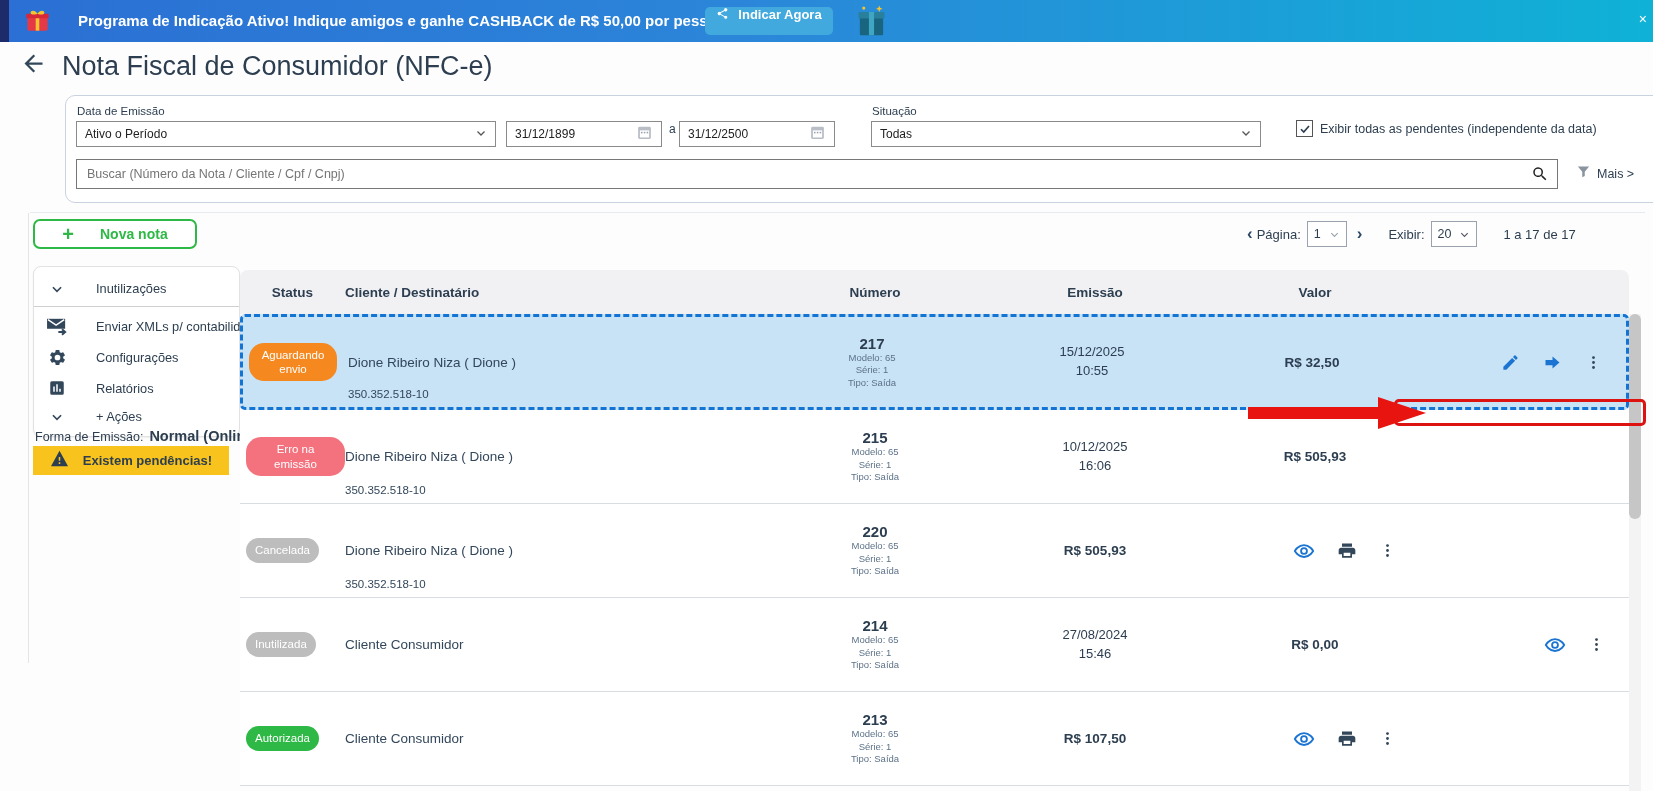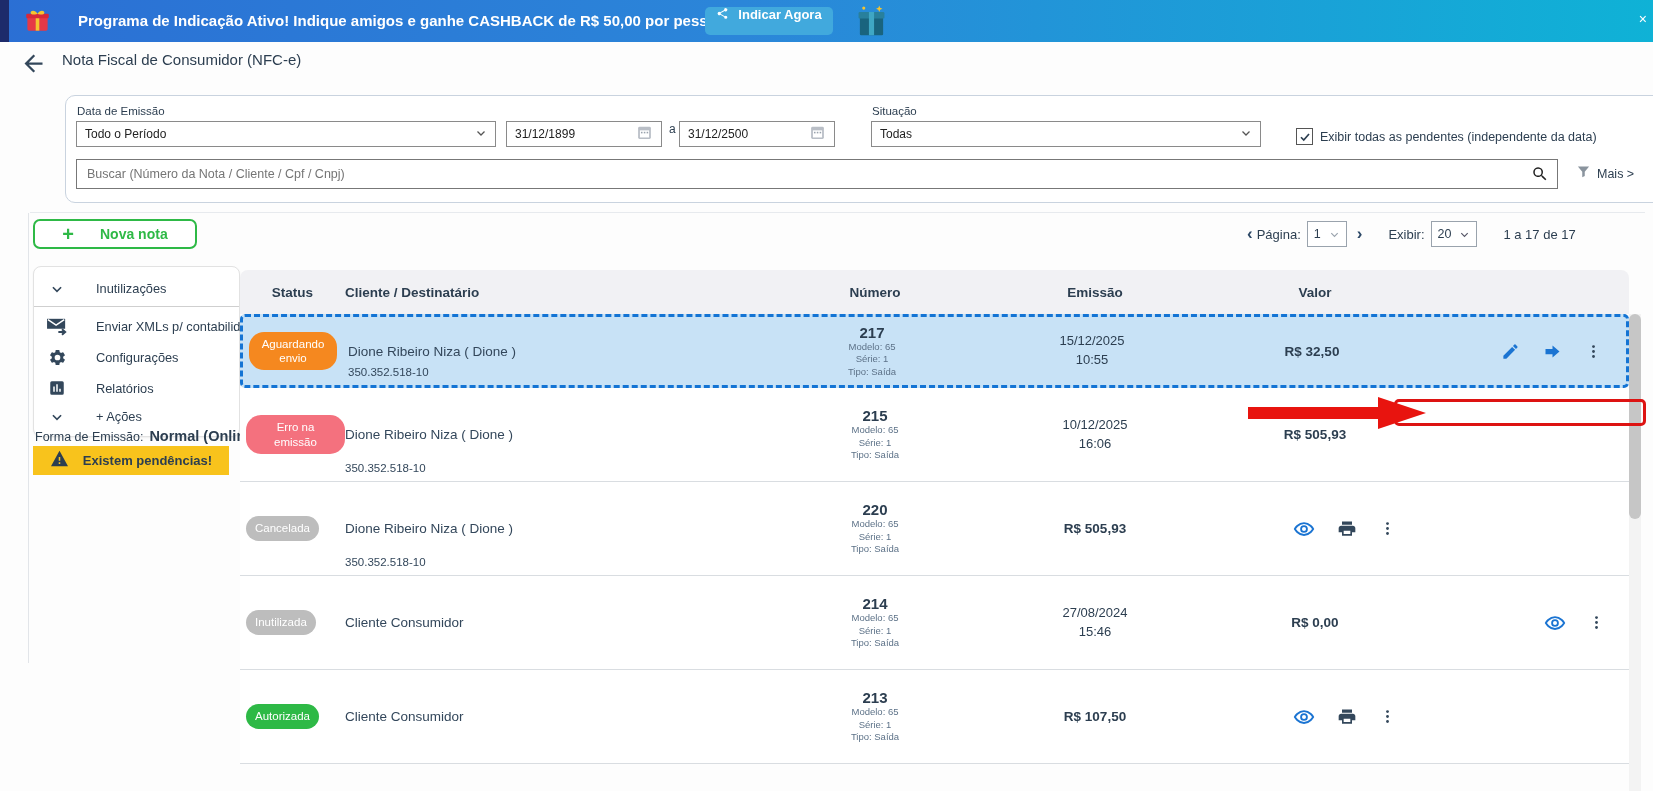--- a/index.html
+++ b/index.html
@@ -12,33 +12,33 @@
   .banner-strip{position:absolute;left:0;top:0;width:9px;height:42px;background:#1d2b6b;}
   .banner-gift{position:absolute;left:24px;top:7px;}
   .banner-msg{position:absolute;left:78px;top:0;line-height:42px;color:#fff;font-weight:bold;font-size:15px;white-space:nowrap;}
   .banner-cta{position:absolute;left:705px;top:7px;width:128px;height:28px;background:#41a9dd;border-radius:5px;
     display:flex;align-items:flex-start;justify-content:center;gap:9px;color:#fff;font-size:13px;font-weight:bold;cursor:pointer;}
   .banner-gift2{position:absolute;left:856px;top:4px;}
   .banner-close{position:absolute;right:6px;top:12px;color:#fff;font-size:14px;line-height:14px;cursor:pointer;}
 
   
   .back-arrow{position:absolute;left:20px;top:50px;cursor:pointer;}
-  .page-title{position:absolute;left:62px;top:51px;font-size:15px;color:#2c3e50;}
+  .page-title{position:absolute;left:62px;top:51px;font-size:27px;color:#2c3e50;}
 
   
   .filter-card{position:absolute;left:65px;top:95px;right:-10px;height:106px;background:#fff;
     border:1px solid #c9d3df;border-radius:10px;}
   .flabel{position:absolute;font-size:11.5px;color:#2c3e50;}
   .ctrl{position:absolute;height:26px;border:1px solid #8a8a8a;background:#fff;box-sizing:border-box;
     font-size:12px;color:#222;display:flex;align-items:center;padding:0 8px;}
   .selectbox{justify-content:space-between;cursor:pointer;}
   .chev{display:inline-block;}
   .datebox{justify-content:space-between;}
   .range-sep{position:absolute;top:26px;font-size:12px;color:#2c3e50;}
-  .checkline{position:absolute;left:1230px;top:32px;display:flex;align-items:center;gap:7px;}
+  .checkline{position:absolute;left:1230px;top:24px;display:flex;align-items:center;gap:7px;}
   .checkbox{width:15px;height:15px;border:1px solid #555;background:#fff;display:flex;align-items:center;justify-content:center;cursor:pointer;}
   .checkline span.lbl{font-size:12.5px;color:#2c3e50;}
   .searchbox{position:absolute;left:10px;top:63px;width:1482px;height:30px;border:1px solid #777;box-sizing:border-box;
     display:flex;align-items:center;background:#fff;}
   .searchbox input{flex:1;border:none;outline:none;font-size:12.5px;color:#555;padding:0 10px;
     font-family:"Liberation Sans","DejaVu Sans",sans-serif;background:transparent;}
   .search-ic{padding-right:8px;cursor:pointer;display:flex;}
   .more-filters{position:absolute;left:1510px;top:68px;display:flex;align-items:center;gap:6px;cursor:pointer;}
   .more-filters .txt{font-size:12.5px;color:#2c3e50;}
 
@@ -68,21 +68,21 @@
   .warn-btn{position:absolute;left:33px;top:446px;width:196px;height:29px;background:#f8c31c;border-radius:0;
     display:flex;align-items:center;justify-content:center;gap:14px;cursor:pointer;}
   .warn-btn .txt{font-size:13px;font-weight:bold;color:#2c3e50;}
 
   
   .table{position:absolute;left:240px;top:270px;width:1389px;height:521px;overflow:hidden;}
   .t-grid{display:grid;grid-template-columns:105px 1fr 210px 230px 210px 209px;align-items:center;}
   .t-head{height:44px;background:#f1f1f4;border-radius:8px 8px 0 0;font-weight:bold;font-size:13.5px;color:#2c3e50;}
   .t-head .h-status,.t-head .h-number,.t-head .h-emission,.t-head .h-value{text-align:center;}
   .row{height:94px;border-bottom:1px solid #d9dde1;position:relative;background:#fff;box-sizing:border-box;}
-  .row.selected{height:74px;background:#c8e2f6;border:3px dashed #1474d4;border-radius:5px;}
+  .row.selected{height:96px;background:#c8e2f6;border:3px dashed #1474d4;border-radius:5px;}
   .badge{display:inline-block;margin-left:6px;padding:5px 9px;border-radius:15px;color:#fff;font-size:11.5px;
     text-align:center;line-height:1.25;}
   .cell-status{text-align:left;}
   .cell-client{position:relative;height:100%;display:flex;align-items:center;font-size:13.5px;color:#33475b;}
   .cell-client .doc{position:absolute;left:0;bottom:7px;font-size:11.5px;color:#33475b;}
   .cell-number{text-align:center;color:#2c3e50;}
   .cell-number .num{font-size:15px;font-weight:bold;}
   .cell-number .meta{font-size:9.5px;color:#5d7288;line-height:1.3;}
   .cell-emission{text-align:center;font-size:13px;color:#2c3e50;line-height:1.45;}
   .cell-value{text-align:center;font-size:13.5px;font-weight:bold;color:#2c3e50;}
@@ -142,21 +142,21 @@
   <span class="back-arrow">
     <svg width="27" height="27" viewBox="0 0 24 24">
         <path fill="#33475b" d="M20 11H7.83l5.59-5.59L12 4l-8 8 8 8 1.41-1.41L7.83 13H20v-2z"></path>
       </svg>
   </span>
   <span class="page-title">Nota Fiscal de Consumidor (NFC-e)</span>
 
   <div class="filter-card">
     <span class="flabel" style="left:11px;top:9px;">Data de Emissão</span>
     <div class="ctrl selectbox" style="left:10px;top:25px;width:420px;">
-      <span>Todo o Período</span>
+      <span>Ativo o Período</span>
       <span class="chev"><svg width="12" height="12" viewBox="0 0 24 24">
             <path fill="none" stroke="#555" stroke-width="2.5" d="M5 9l7 7 7-7"></path>
           </svg></span>
     </div>
     <div class="ctrl datebox" style="left:440px;top:25px;width:156px;">
       <span>31/12/1899</span>
       <span><svg width="17" height="17" viewBox="0 0 24 24">
             <rect x="3" y="4" width="18" height="17" rx="2" fill="#b9bec6"></rect>
             <rect x="5.5" y="9" width="13" height="10" fill="#fff"></rect>
             <g fill="#9aa3ad">

